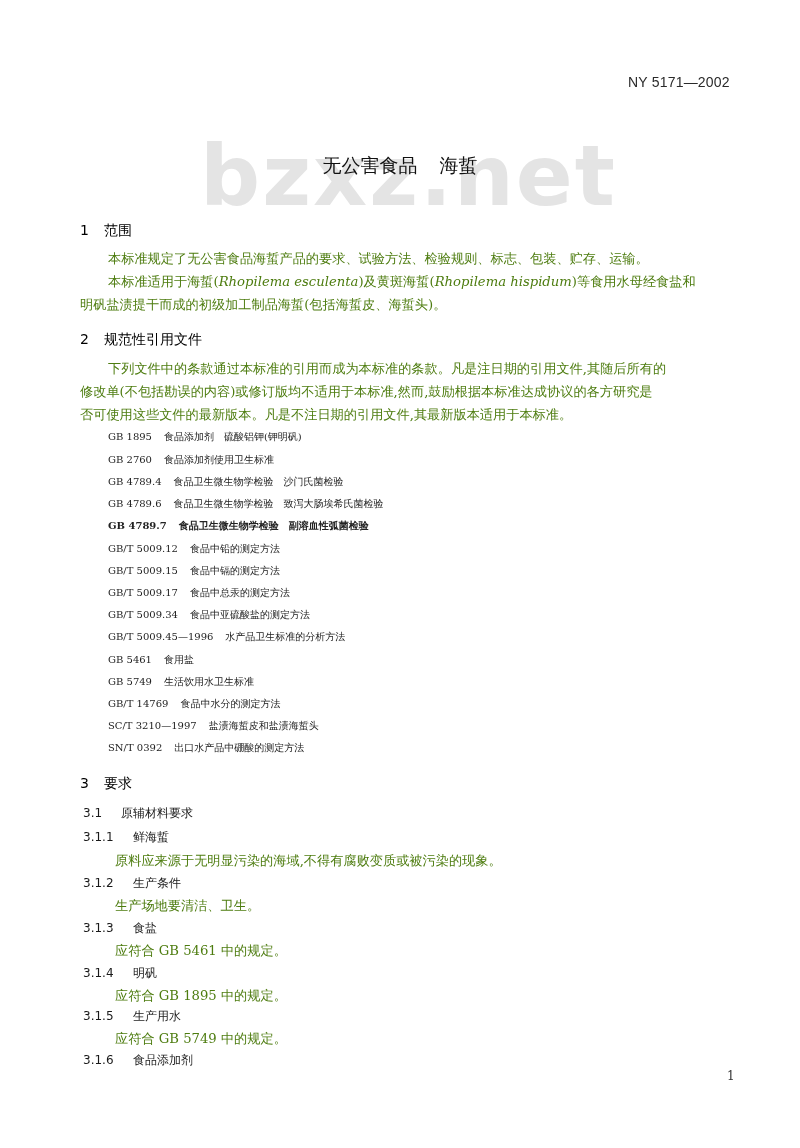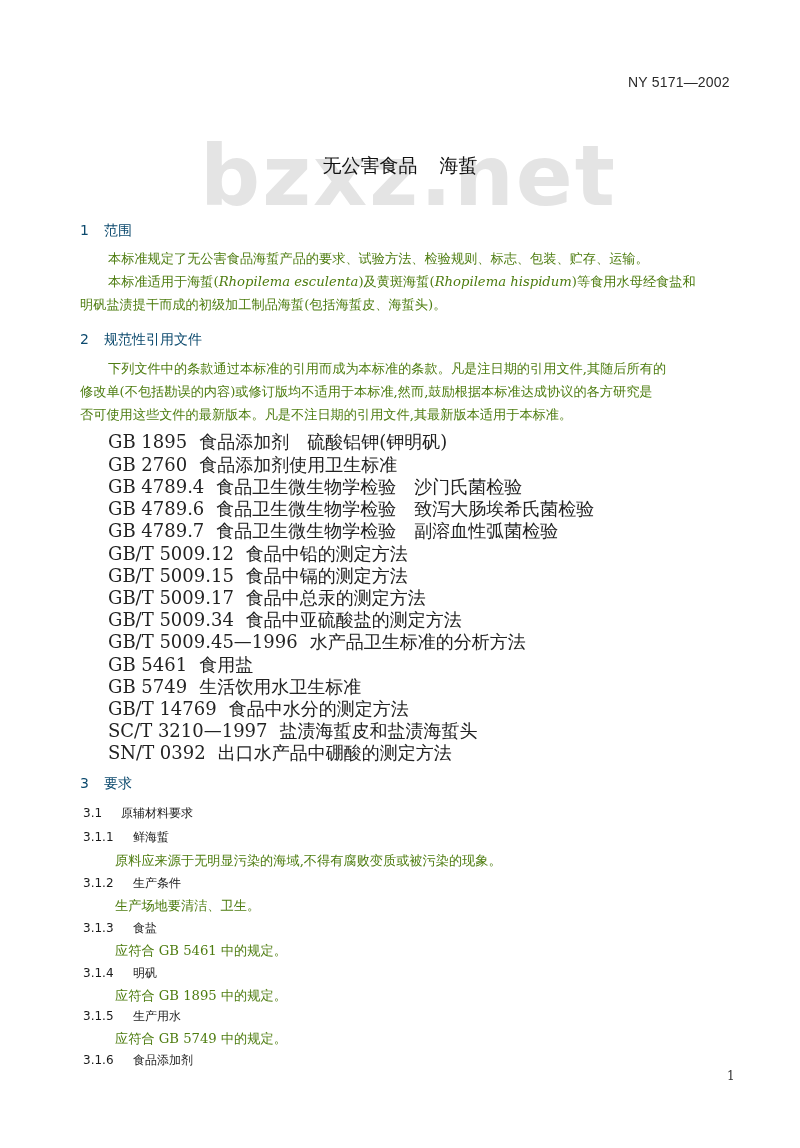--- a/index.html
+++ b/index.html
@@ -3,26 +3,26 @@
 <meta charset="utf-8">
 <style>
   html, body { margin: 0; padding: 0; background: #ffffff; }
   body { width: 800px; height: 1148px; position: relative; overflow: hidden;
          font-family: "DejaVu Serif", "Liberation Serif", serif; color: #1a1a1a; }
   .abs { position: absolute; white-space: nowrap; }
   .std-code { left: 628px; top: 74px; font-family: "Liberation Sans", sans-serif; font-size: 14px; color: #2a2a2a; letter-spacing: 0.2px; }
   .watermark { left: 200px; top: 134px; font-family: "DejaVu Sans", sans-serif; font-weight: bold; font-size: 84px; color: #e4e4e4; letter-spacing: 2px; line-height: 1; z-index: 0; }
   .title { left: 0; width: 800px; top: 153px; text-align: center; font-family: "DejaVu Sans", sans-serif; font-size: 19px; color: #111; z-index: 1; }
   .title .t2 { margin-left: 22px; }
-  .h1 { font-family: "DejaVu Sans", sans-serif; font-size: 14px; color: #0c4a6e; }
+  .h1 { font-family: "DejaVu Sans", sans-serif; font-size: 14px; color: #000000; }
   .h1 .num { display: inline-block; width: 24px; }
   .h2 { font-family: "DejaVu Sans", sans-serif; font-size: 12px; color: #1a1a1a; }
   .h2 .num { display: inline-block; width: 50px; }
   .p { font-size: 13.2px; color: #4d7c0f; }
-  .ref { font-size: 18px; color: #222; }
+  .ref { font-size: 10px; color: #222; }
   .ref .code { margin-right: 12px; }
   i { font-style: italic; }
   .pageno { left: 727px; top: 1069px; font-size: 12px; color: #333; }
   .z1 { z-index: 1; }
 </style>
 </head>
 <body>
 
 <div class="abs std-code">NY 5171—2002</div>
 <div class="abs watermark">bzxz.net</div>
@@ -43,21 +43,21 @@
   <span class="num">2</span><span>规范性引用文件</span>
 </div>
 <div class="abs p" style="left:108px; top:360px;">下列文件中的条款通过本标准的引用而成为本标准的条款。凡是注日期的引用文件,其随后所有的</div>
 <div class="abs p" style="left:80px; top:383px;">修改单(不包括勘误的内容)或修订版均不适用于本标准,然而,鼓励根据本标准达成协议的各方研究是</div>
 <div class="abs p" style="left:80px; top:406px;">否可使用这些文件的最新版本。凡是不注日期的引用文件,其最新版本适用于本标准。</div>
 
 <div class="abs ref" style="left:108px; top:430px;"><span class="code">GB 1895</span><span>食品添加剂　硫酸铝钾(钾明矾)</span></div>
 <div class="abs ref" style="left:108px; top:453px;"><span class="code">GB 2760</span><span>食品添加剂使用卫生标准</span></div>
 <div class="abs ref" style="left:108px; top:475px;"><span class="code">GB 4789.4</span><span>食品卫生微生物学检验　沙门氏菌检验</span></div>
 <div class="abs ref" style="left:108px; top:497px;"><span class="code">GB 4789.6</span><span>食品卫生微生物学检验　致泻大肠埃希氏菌检验</span></div>
-<div class="abs ref" style="left:108px; top:519px;"><span class="code">GB 4789.7</span><span>食品卫生微生物学检验　副溶血性弧菌检验</span></div>
+<div class="abs ref" style="left:108px; top:519px;font-weight:bold;"><span class="code">GB 4789.7</span><span>食品卫生微生物学检验　副溶血性弧菌检验</span></div>
 <div class="abs ref" style="left:108px; top:542px;"><span class="code">GB/T 5009.12</span><span>食品中铅的测定方法</span></div>
 <div class="abs ref" style="left:108px; top:564px;"><span class="code">GB/T 5009.15</span><span>食品中镉的测定方法</span></div>
 <div class="abs ref" style="left:108px; top:586px;"><span class="code">GB/T 5009.17</span><span>食品中总汞的测定方法</span></div>
 <div class="abs ref" style="left:108px; top:608px;"><span class="code">GB/T 5009.34</span><span>食品中亚硫酸盐的测定方法</span></div>
 <div class="abs ref" style="left:108px; top:630px;"><span class="code">GB/T 5009.45—1996</span><span>水产品卫生标准的分析方法</span></div>
 <div class="abs ref" style="left:108px; top:653px;"><span class="code">GB 5461</span><span>食用盐</span></div>
 <div class="abs ref" style="left:108px; top:675px;"><span class="code">GB 5749</span><span>生活饮用水卫生标准</span></div>
 <div class="abs ref" style="left:108px; top:697px;"><span class="code">GB/T 14769</span><span>食品中水分的测定方法</span></div>
 <div class="abs ref" style="left:108px; top:719px;"><span class="code">SC/T 3210—1997</span><span>盐渍海蜇皮和盐渍海蜇头</span></div>
 <div class="abs ref" style="left:108px; top:741px;"><span class="code">SN/T 0392</span><span>出口水产品中硼酸的测定方法</span></div>

